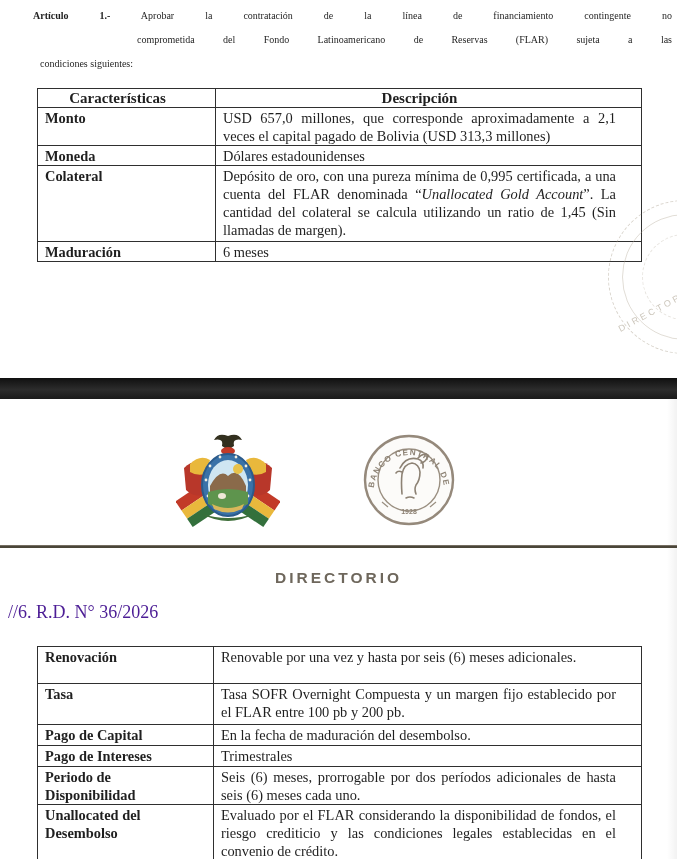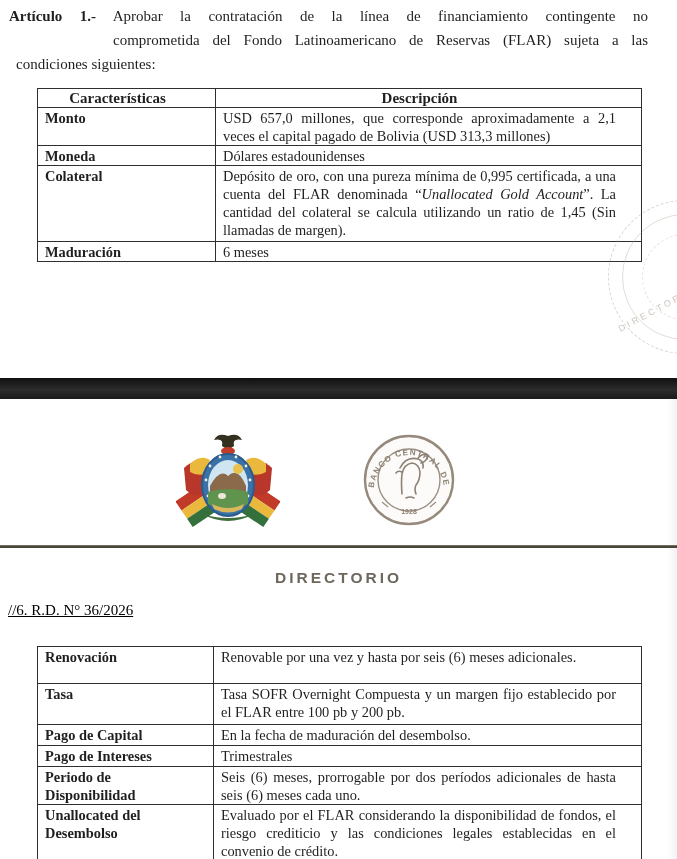--- a/index.html
+++ b/index.html
@@ -2,21 +2,21 @@
 <html><head>
 <meta charset="utf-8">
 <style>
   html,body{margin:0;padding:0;background:#e9e9e9;}
   .screen{
     position:relative;width:677px;height:859px;margin:0 auto;
     background:#ffffff;overflow:hidden;
     font-family:"Liberation Serif", serif;color:#1f1f1f;
   }
   
-  .p-line{position:absolute;font-size:15px;line-height:24px;white-space:nowrap;}
+  .p-line{position:absolute;font-size:10px;line-height:24px;white-space:nowrap;margin-left:24px;}
   .p-line.just{white-space:normal;text-align:justify;text-align-last:justify;}
   #line1{left:9px;top:4px;width:639px;}
   #line2{left:113px;top:28px;width:535px;}
   #line3{left:16px;top:52px;}
   .bold{font-weight:bold;}
   
   table.doc{border-collapse:collapse;table-layout:fixed;position:absolute;
     font-size:14.4px;line-height:18px;background:#fff;}
   table.doc td,table.doc th{border:1.6px solid #2f2f2f;vertical-align:top;
     padding:1px 25px 0 7px;overflow:hidden;}
@@ -45,21 +45,21 @@
   .band{position:absolute;left:0;top:378px;width:677px;height:21px;
     background:linear-gradient(#101010,#2c2c2c 55%,#1a1a1a);}
   
   .arms{position:absolute;left:176px;top:430px;}
   .seal{position:absolute;left:362px;top:432px;}
   .rule{position:absolute;left:0;top:545px;width:677px;height:3px;
     background:linear-gradient(#8a8375,#3d382e 60%,#55503f);}
   .directorio{position:absolute;left:0;top:569px;width:677px;text-align:center;
     font-family:"Liberation Sans",sans-serif;font-size:15.5px;font-weight:600;
     letter-spacing:3px;color:#6e675c;}
-  .reference{position:absolute;left:8px;top:602px;font-size:15px;color:#000000;text-decoration:underline;}
+  .reference{position:absolute;left:8px;top:602px;font-size:18px;color:#4c1d95;}
   
   .scan-edge{position:absolute;right:0;top:399px;width:10px;height:460px;
     background:linear-gradient(to left,rgba(0,0,0,.05),rgba(0,0,0,0));}
 </style>
 </head>
 <body>
 
 <div class="screen">
 
   <div class="p-line just" id="line1"><span class="bold">Artículo 1.-</span><span> Aprobar la contratación de la línea de financiamiento contingente no</span></div>

